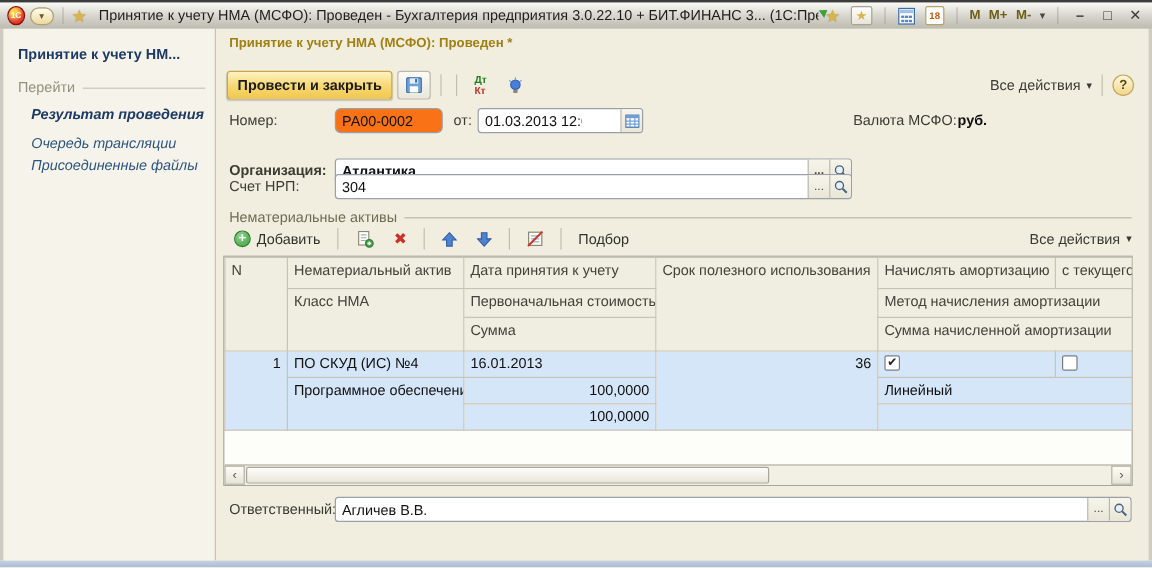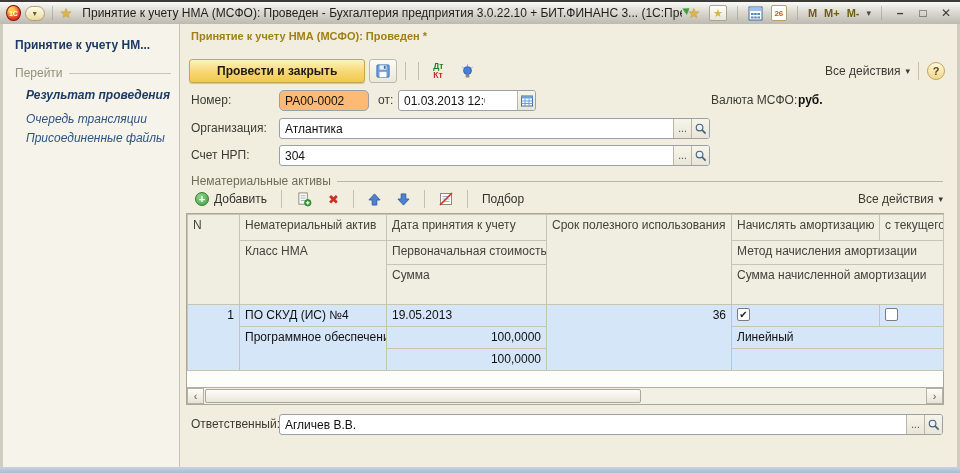--- a/index.html
+++ b/index.html
@@ -33,56 +33,56 @@
   .sb-group { position:absolute; left:12px; right:8px; top:42px; display:flex; align-items:center; gap:6px; color:#92907e; }
   .sb-group .rule { flex:1; height:1px; background:#c9c6b6; }
   .sb-link { position:absolute; left:23px; color:#2d5480; cursor:pointer; white-space:nowrap;font-style:italic; }
   .sb-link.bold { font-weight:bold; color:#1d3a66; }
 
   
   .main { position:absolute; left:180px; top:24px; width:777px; height:443px; background:#f1eee0; }
   .form-title { position:absolute; left:11px; top:6px; font-size:11px; font-weight:bold; color:#a08012; }
 
   .main-toolbar { position:absolute; left:9px; top:34px; right:12px; height:26px; display:flex; align-items:center; gap:4px; }
-  .btn-primary { height:24px; display:inline-flex; align-items:center; padding:0 27px; font-weight:bold; font-size:12px; color:#1c1b14; background:linear-gradient(#fdf3c0,#f7d977 50%,#f0c84e); border:1px solid #caa54b; border-radius:3px; box-shadow:0 1px 1px rgba(0,0,0,.18); cursor:pointer; }
+  .btn-primary { height:24px; display:inline-flex; align-items:center; padding:0 8px; font-weight:bold; font-size:12px; color:#1c1b14; background:linear-gradient(#fdf3c0,#f7d977 50%,#f0c84e); border:1px solid #caa54b; border-radius:3px; box-shadow:0 1px 1px rgba(0,0,0,.18); cursor:pointer; }
   .tbtn { height:24px; display:inline-flex; align-items:center; gap:5px; padding:0 5px; border:1px solid transparent; border-radius:3px; color:#33322a; cursor:pointer; }
   .tbtn.boxed { border:1px solid #bcb9ab; background:linear-gradient(#fcfbf6,#eae7da); }
   .tsep { width:1px; height:18px; background:#c2bfb1; margin:0 4px; }
   .dtkt { display:flex; flex-direction:column; line-height:1.05; font-size:8.5px; font-weight:bold; }
   .dtkt .dt { color:#1e7e1e; }
   .dtkt .kt { color:#c03028; }
   .spacer { flex:1; }
   .all-actions { display:inline-flex; align-items:center; gap:5px; color:#3a3930; cursor:pointer; }
   .all-actions .arr { font-size:9px; }
   .help-btn { width:18px; height:18px; border-radius:50%; background:linear-gradient(#fff8dd,#f1d78c); border:1px solid #c5a558; display:flex; align-items:center; justify-content:center; font-weight:bold; color:#5a4a10; font-size:11px; cursor:pointer; }
 
   
   .frow { position:absolute; left:0; width:100%; height:22px; }
   .lbl { position:absolute; top:3px; color:#3c3b30; white-space:nowrap; }
   .fld { position:absolute; top:0; height:21px; background:#fff; border:1px solid #9aa0a8; border-radius:3px; display:flex; align-items:stretch; overflow:hidden; }
   .fld input { border:0; background:transparent; outline:0; font:inherit; padding:0 5px; width:100%; color:#111; }
-  .fld.readonly { background:#fdba74; border-radius:5px; }
+  .fld.readonly { background:#f97316; border-radius:5px; }
   .fbtn { width:18px; flex:0 0 18px; border-left:1px solid #b9b6a8; background:linear-gradient(#f7f5ea,#e9e6d7); display:flex; align-items:center; justify-content:center; font-size:10px; color:#4a4a3a; cursor:pointer; }
   .bold-val { position:absolute; top:3px; font-weight:bold; color:#111; }
 
   
   .section-head { position:absolute; left:11px; right:14px; top:150px; display:flex; align-items:center; gap:6px; color:#6f6c55; }
   .section-head .rule { flex:1; height:1px; background:#bab7a6; }
   .section-toolbar { position:absolute; left:9px; right:14px; top:163px; height:24px; display:flex; align-items:center; gap:4px; }
   .add-circle { width:14px; height:14px; border-radius:50%; background:radial-gradient(circle at 35% 30%,#8fd48f,#3f9f3f); border:1px solid #2e7e2e; color:#fff; font-weight:bold; font-size:11px; line-height:12px; text-align:center; }
   .del-x { color:#cc3126; font-weight:bold; font-size:13px; }
 
   
   .table-wrap { position:absolute; left:6px; top:189px; width:758px; height:192px; border:1px solid #a9a69a; background:#fdfdfa; }
   table.itable { border-collapse:collapse; table-layout:fixed; width:756px; font-size:12px; }
   .itable td { border:1px solid #c7c4b4; padding:3px 5px; vertical-align:top; white-space:nowrap; overflow:hidden; }
   .itable thead td { background:#f0eee0; color:#44423a; }
   .h1 td { height:26px; }
   .h2 td { height:24px; }
-  .h3 td { height:40px; }
+  .h3 td { height:28px; }
   .itable tbody td { background:#d5e6f9; color:#101010; height:22px; }
   td.num { text-align:right; }
   .cb { display:inline-block; width:13px; height:13px; background:#fff; border:1px solid #787d82; border-radius:2px; text-align:center; line-height:11px; font-size:10px; color:#222; vertical-align:top; }
   .cb[data-state="checked"]::after { content:"✔"; }
 
   .hscroll { position:absolute; left:0; right:0; bottom:0; height:17px; background:#f2f0e4; border-top:1px solid #b3b0a2; }
   .sb-arrow { position:absolute; top:0; width:17px; height:16px; border:1px solid #b5b2a4; background:linear-gradient(#fdfcf7,#e7e4d6); display:flex; align-items:center; justify-content:center; font-size:11px; color:#5a5a4a; cursor:pointer; }
   .sb-arrow.left { left:0; }
   .sb-arrow.right { right:0; }
   .sb-thumb { position:absolute; left:18px; top:1px; width:436px; height:14px; background:linear-gradient(#fefdf9,#e9e6d9); border:1px solid #aaa79a; border-radius:2px; cursor:grab; }
@@ -117,21 +117,21 @@
             <rect x="2" y="2" width="11" height="3" fill="#9fc0e8"></rect>
             <rect x="3" y="7" width="2.6" height="2" fill="#5b87bb"></rect>
             <rect x="6.2" y="7" width="2.6" height="2" fill="#5b87bb"></rect>
             <rect x="9.4" y="7" width="2.6" height="2" fill="#5b87bb"></rect>
             <rect x="3" y="10.5" width="2.6" height="2" fill="#5b87bb"></rect>
             <rect x="6.2" y="10.5" width="2.6" height="2" fill="#5b87bb"></rect>
             <rect x="9.4" y="10.5" width="2.6" height="2" fill="#5b87bb"></rect>
           </svg>
       </span>
       <span class="icon16" style="border:1px solid #b5a26a;border-radius:2px;background:#fff;font-size:8px;font-weight:bold;color:#c05a10;">
-          <span>26</span>
+          <span>18</span>
         </span>
       <span class="vsep"></span>
       <span class="mem-btn">M</span>
       <span class="mem-btn">M+</span>
       <span class="mem-btn">M-</span>
       <span class="tb-arr">▾</span>
       <span class="vsep"></span>
       <span class="win-ctl">–</span>
       <span class="win-ctl">□</span>
       <span class="win-ctl">✕</span>
@@ -214,21 +214,21 @@
               <line x1="8" y1="3.5" x2="8" y2="11" stroke="#6f9fd8"></line>
               <line x1="0.5" y1="6" x2="11.5" y2="6" stroke="#6f9fd8"></line>
               <line x1="0.5" y1="8.5" x2="11.5" y2="8.5" stroke="#6f9fd8"></line>
             </svg>
         </span>
       </span>
       <span class="lbl" style="left:531px;">Валюта МСФО:</span>
       <span class="bold-val" style="left:618px;">руб.</span>
     </div>
 
-    <div class="frow" style="top:94px;">
+    <div class="frow" style="top:108px;font-weight:bold;">
       <span class="lbl" style="left:11px;">Организация:</span>
       <span class="fld" style="left:99px; width:431px;">
         <input value="Атлантика" style="">
         <span class="fbtn">
             <span>...</span>
           </span>
         <span class="fbtn">
           <svg width="13" height="13" viewBox="0 0 14 14">
               <circle cx="6" cy="6" r="3.6" fill="#e8f0f8" stroke="#47617d" stroke-width="1.2"></circle>
               <line x1="8.8" y1="8.8" x2="12.5" y2="12.5" stroke="#47617d" stroke-width="1.8"></line>
@@ -338,21 +338,21 @@
           </tr>
           <tr class="h3">
             <td>Сумма</td>
             <td colspan="2">Сумма начисленной амортизации</td>
           </tr>
         </thead>
         <tbody>
           <tr>
             <td rowspan="3" class="num">1</td>
             <td>ПО СКУД (ИС) №4</td>
-            <td>19.05.2013</td>
+            <td>16.01.2013</td>
             <td rowspan="3" class="num">36</td>
             <td><span class="cb" data-state="checked"></span></td>
             <td><span class="cb" data-state="unchecked"></span></td>
           </tr>
           <tr>
             <td rowspan="2">Программное обеспечение</td>
             <td class="num">100,0000</td>
             <td colspan="2">Линейный</td>
           </tr>
           <tr>

